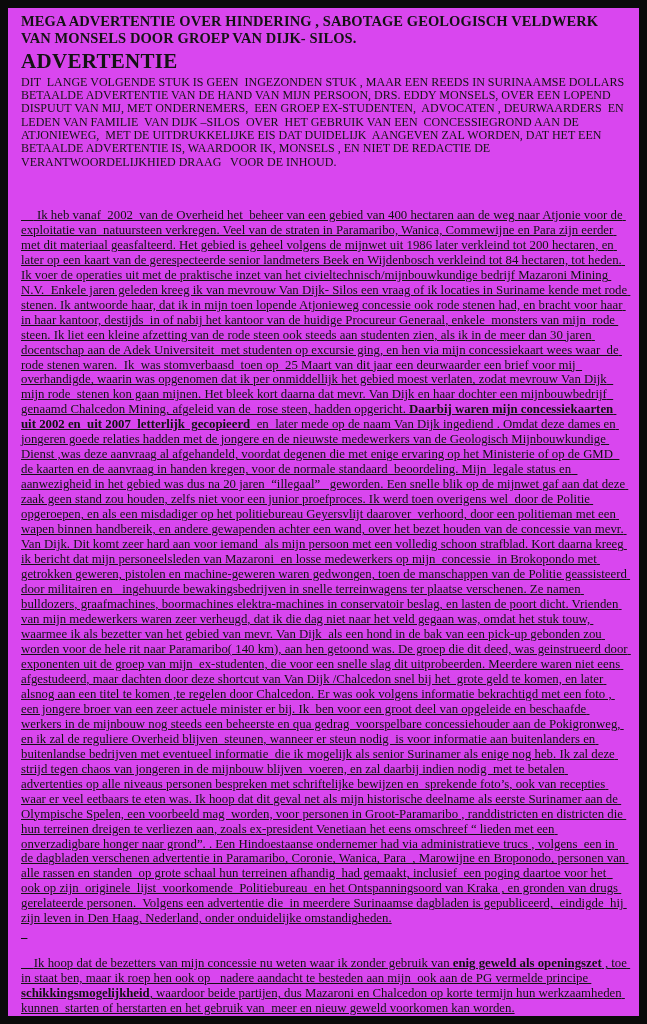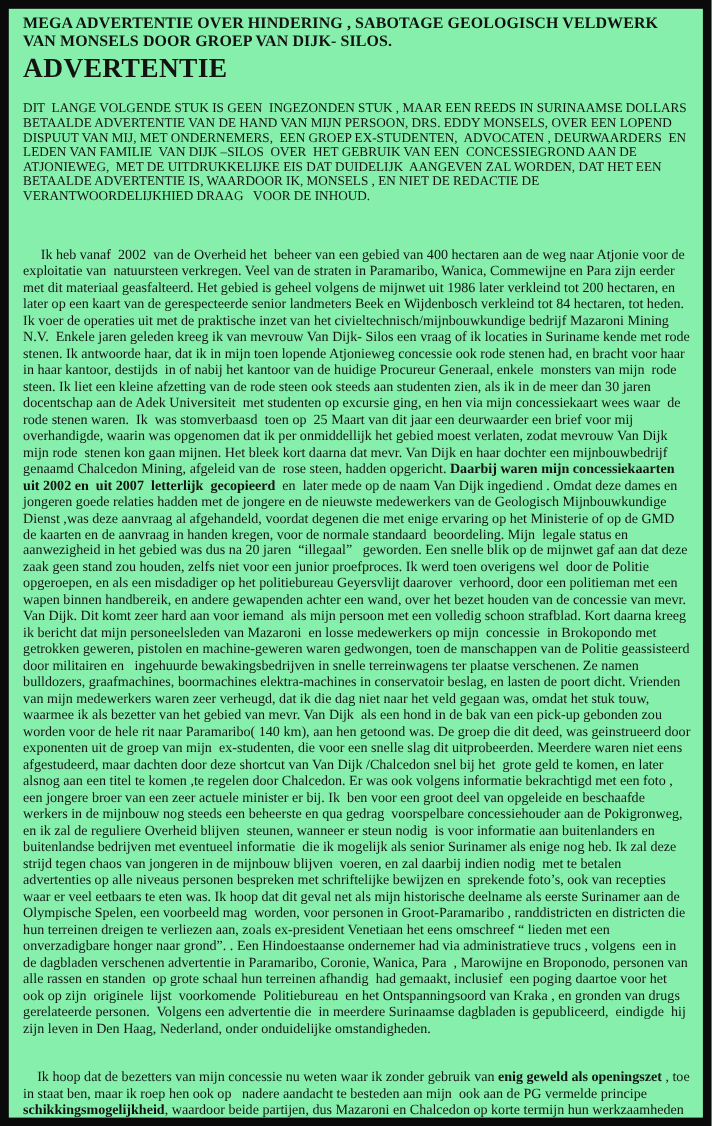--- a/index.html
+++ b/index.html
@@ -5,59 +5,60 @@
   html, body {
     margin: 0;
     padding: 0;
     background: #ffffff;
   }
   .page {
     position: relative;
     width: 647px;
     height: 1024px;
     box-sizing: border-box;
-    background: #86efac;
+    background: #d946ef;
     border: 8px solid #0a0a0a;
     padding: 3px 11px 6px 13px;
     font-family: "Liberation Serif", "DejaVu Serif", serif;
     color: #131313;
     overflow: hidden;
   }
   .headline {
     font-size: 14.5px;
     font-weight: bold;
     line-height: 1.16;
     margin: 2px 0 3px 0;
     white-space: pre-wrap;
     letter-spacing: 0.1px;
   }
   .section-title {
-    font-size: 25px;
+    font-size: 21px;
     font-weight: bold;
     line-height: 1.05;
-    margin: 3px 0 16px 0;
+    margin: 3px 0 4px 0;
     letter-spacing: 0.3px;
   }
   .intro {
     font-size: 12px;
     line-height: 1.11;
     margin: 3px 0 24px 0;
     white-space: pre-wrap;
   }
   .article-heading {
     font-size: 12.8px;
     line-height: 1.17;
     margin: 6px 0 0 0;
     white-space: pre-wrap;
   }
   .body-text {
     font-size: 12.8px;
     line-height: 1.17;
     margin: 0;
     white-space: pre-wrap;
+    text-decoration: underline;
   }
   .bold { font-weight: bold; }
 </style>
 </head>
 <body>
 
 <div class="page">
 
   <h1 class="headline">MEGA ADVERTENTIE OVER HINDERING , SABOTAGE GEOLOGISCH VELDWERK  VAN MONSELS DOOR GROEP VAN DIJK- SILOS.</h1>
 

